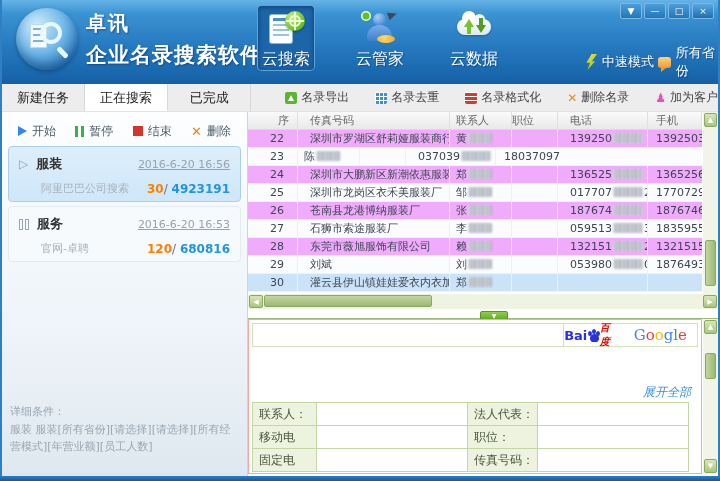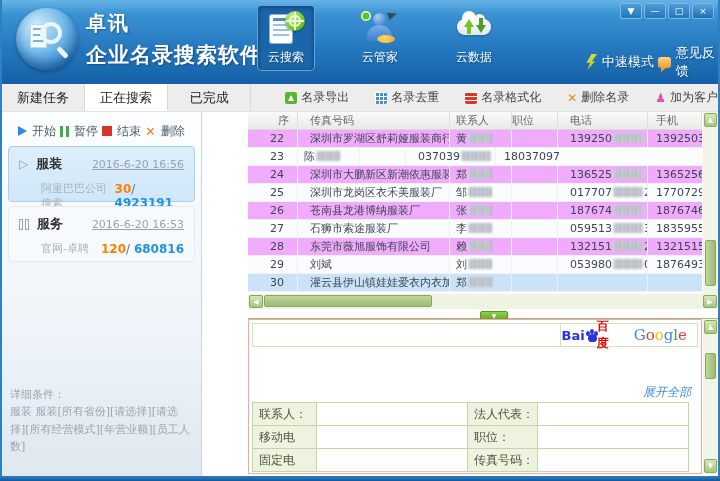--- a/index.html
+++ b/index.html
@@ -22,21 +22,21 @@
   .logo .doc { position:absolute; left:14px; top:16px; width:17px; height:24px; background:#f4fbff; border-radius:2px;
     box-shadow:inset 0 0 0 1px #bcd9ec; }
   .logo .doc i { display:block; height:2px; background:#7fb3d6; margin:4px 3px 0 3px; }
   .logo .lens { position:absolute; left:24px; top:14px; width:22px; height:22px; border:4px solid #eaf7ff; border-radius:50%; }
   .logo .handle { position:absolute; left:44px; top:38px; width:5px; height:13px; background:#eaf7ff; border-radius:2px; transform:rotate(-45deg); }
   .apptitle { position:absolute; left:86px; top:10px; color:#fff; text-shadow:1px 1px 2px rgba(0,40,90,.5); }
   .apptitle .t1 { font-size:20px; font-weight:bold; letter-spacing:2px; }
   .apptitle .t2 { font-size:21px; font-weight:bold; letter-spacing:1px; margin-top:4px; }
 
   .navbtn { position:absolute; top:6px; width:56px; height:64px; border-radius:4px; text-align:center; cursor:pointer; }
-  .navbtn .nlabel { color:#fff; font-size:12px; margin-top:2px; text-shadow:1px 1px 1px rgba(0,40,90,.5); }
+  .navbtn .nlabel { color:#fff; font-size:16px; margin-top:2px; text-shadow:1px 1px 1px rgba(0,40,90,.5); }
   .navbtn.active { background:linear-gradient(#1b澳5a94,#155a9b); background:#1b65a8; box-shadow:inset 0 1px 4px rgba(0,20,50,.5), 0 0 0 1px #5ea5d8; }
   .nb-search { left:258px; } .nb-manager { left:352px; } .nb-data { left:446px; }
   .nicon { position:relative; width:38px; height:36px; margin:5px auto 0 auto; }
   
   .nicon .sdoc { position:absolute; left:3px; top:4px; width:22px; height:28px; background:#fdfeff; border-radius:2px; box-shadow:0 0 0 1px #8fb7d2; }
   .nicon .sdoc b { display:block; height:3px; background:#4a90c8; margin:3px 3px 0 3px; }
   .nicon .sdoc i { display:block; height:2px; background:#9cc3de; margin:3px 3px 0 3px; }
   .nicon .target { position:absolute; right:0; top:0; width:20px; height:20px; border-radius:50%;
     background:radial-gradient(circle at 35% 30%, #c9ef86, #76c32d 60%, #4f9e1a); box-shadow:0 1px 2px rgba(0,40,0,.4); }
   .nicon .target:before { content:""; position:absolute; left:4px; top:4px; right:4px; bottom:4px; border:2px solid #eafbd2; border-radius:50%; }
@@ -81,21 +81,21 @@
   .mi { width:12px; height:12px; border-radius:2px; display:inline-block; }
   .mi.export { background:#5cb531; position:relative; }
   .mi.export:after { content:""; position:absolute; left:3px; top:3px; border-bottom:6px solid #fff; border-left:3px solid transparent; border-right:3px solid transparent; }
   .mi.dedupe { background:#3f8fd2; background-image:linear-gradient(#fff 1px,transparent 1px),linear-gradient(90deg,#fff 1px,transparent 1px); background-size:4px 4px; }
   .mi.format { background:#d23b2e; background-image:linear-gradient(#fff 1px,transparent 1px); background-size:100% 4px; }
   .mi.glyph { background:none; width:auto; font-weight:bold; font-size:12px; line-height:12px; border-radius:0; }
   .mi.delx { color:#ef8418; }
   .mi.addc { color:#e055b0; }
 
   
-  .leftpane { position:absolute; left:2px; top:112px; width:200px; bottom:5px;
+  .leftpane { position:absolute; left:2px; top:112px; width:246px; bottom:5px;
     background:linear-gradient(#fdfeff,#eef4f9 60%,#dfe8f0); border-right:1px solid #c9d6e2; }
   .ctrlrow { position:absolute; left:0; right:0; top:6px; height:26px; display:flex; align-items:center; justify-content:space-between; padding:0 16px; }
   .ctrl { display:flex; align-items:center; gap:5px; color:#4a5a66; font-size:12px; cursor:pointer; }
   .ic-play { width:0; height:0; border-left:9px solid #2e8ae6; border-top:5px solid transparent; border-bottom:5px solid transparent; }
   .ic-pause { width:9px; height:11px; border-left:3px solid #3fae49; border-right:3px solid #3fae49; }
   .ic-stop { width:10px; height:10px; background:#d6352b; }
   .ic-del { color:#f07f1a; font-weight:bold; font-size:13px; line-height:11px; }
 
   .card { position:absolute; left:6px; right:6px; height:56px; border-radius:4px; padding:8px 10px 0 10px; cursor:pointer; }
   .card.sel { top:34px; background:linear-gradient(#ddeefb,#cfe7f9); border:1px solid #abcfe9; }
@@ -152,21 +152,21 @@
   .collapse-btn { position:absolute; left:232px; top:2px; width:28px; height:9px; background:linear-gradient(#8ed049,#64ad26);
     border:1px solid #569621; border-radius:2px; color:#fff; font-size:6px; line-height:7px; text-align:center; cursor:pointer; }
 
   
   .preview { position:absolute; left:0; right:16px; top:207px; bottom:2px; border:1px solid #fca5a5; background:#fff; }
   .pv-top { position:absolute; left:3px; right:3px; top:3px; height:24px; border:1px solid #d4e2bc; display:flex; align-items:center; }
   .pv-kw { width:328px; height:100%; border-right:1px solid #d4e2bc; }
   .logos { display:flex; align-items:center; gap:18px; margin-left:auto; padding-right:10px; }
   .baidu { display:flex; align-items:center; gap:1px; cursor:pointer; }
   .baidu .lat { color:#2932e1; font-weight:bold; font-size:13px; }
-  .baidu .cn { color:#e10601; font-weight:bold; font-size:12px; }
+  .baidu .cn { color:#e10601; font-weight:bold; font-size:10px;font-style:italic; }
   .paw { position:relative; width:13px; height:13px; }
   .paw .pad { position:absolute; left:2px; top:5px; width:9px; height:8px; border-radius:50% 50% 45% 45%; background:#2932e1; }
   .paw i { position:absolute; width:4px; height:5px; border-radius:50%; background:#2932e1; }
   .paw i:nth-child(2){ left:0; top:2px; } .paw i:nth-child(3){ left:4px; top:0; } .paw i:nth-child(4){ left:8px; top:2px; }
   .google { font-family:"DejaVu Serif","Liberation Serif",serif; font-size:15px; cursor:pointer; }
   .google span:nth-child(1){color:#4285f4;} .google span:nth-child(2){color:#ea4335;}
   .google span:nth-child(3){color:#fbbc05;} .google span:nth-child(4){color:#4285f4;}
   .google span:nth-child(5){color:#34a853;} .google span:nth-child(6){color:#ea4335;}
   .expand { position:absolute; right:10px; top:64px; color:#3e8ddd; font-size:12px; cursor:pointer;font-style:italic; }
 
@@ -231,21 +231,21 @@
       </div>
       <div class="nlabel">云数据</div>
     </div>
 
     <div class="quick q-speed">
       <span class="bolt"></span>
       <span>中速模式</span>
     </div>
     <div class="quick q-feedback">
       <span class="bubble"></span>
-      <span>意见反馈</span>
+      <span>所有省份</span>
     </div>
 
     <div class="winctrls">
       <div class="wbtn">▼</div>
       <div class="wbtn">—</div>
       <div class="wbtn">□</div>
       <div class="wbtn close">×</div>
     </div>
   </div>
 

